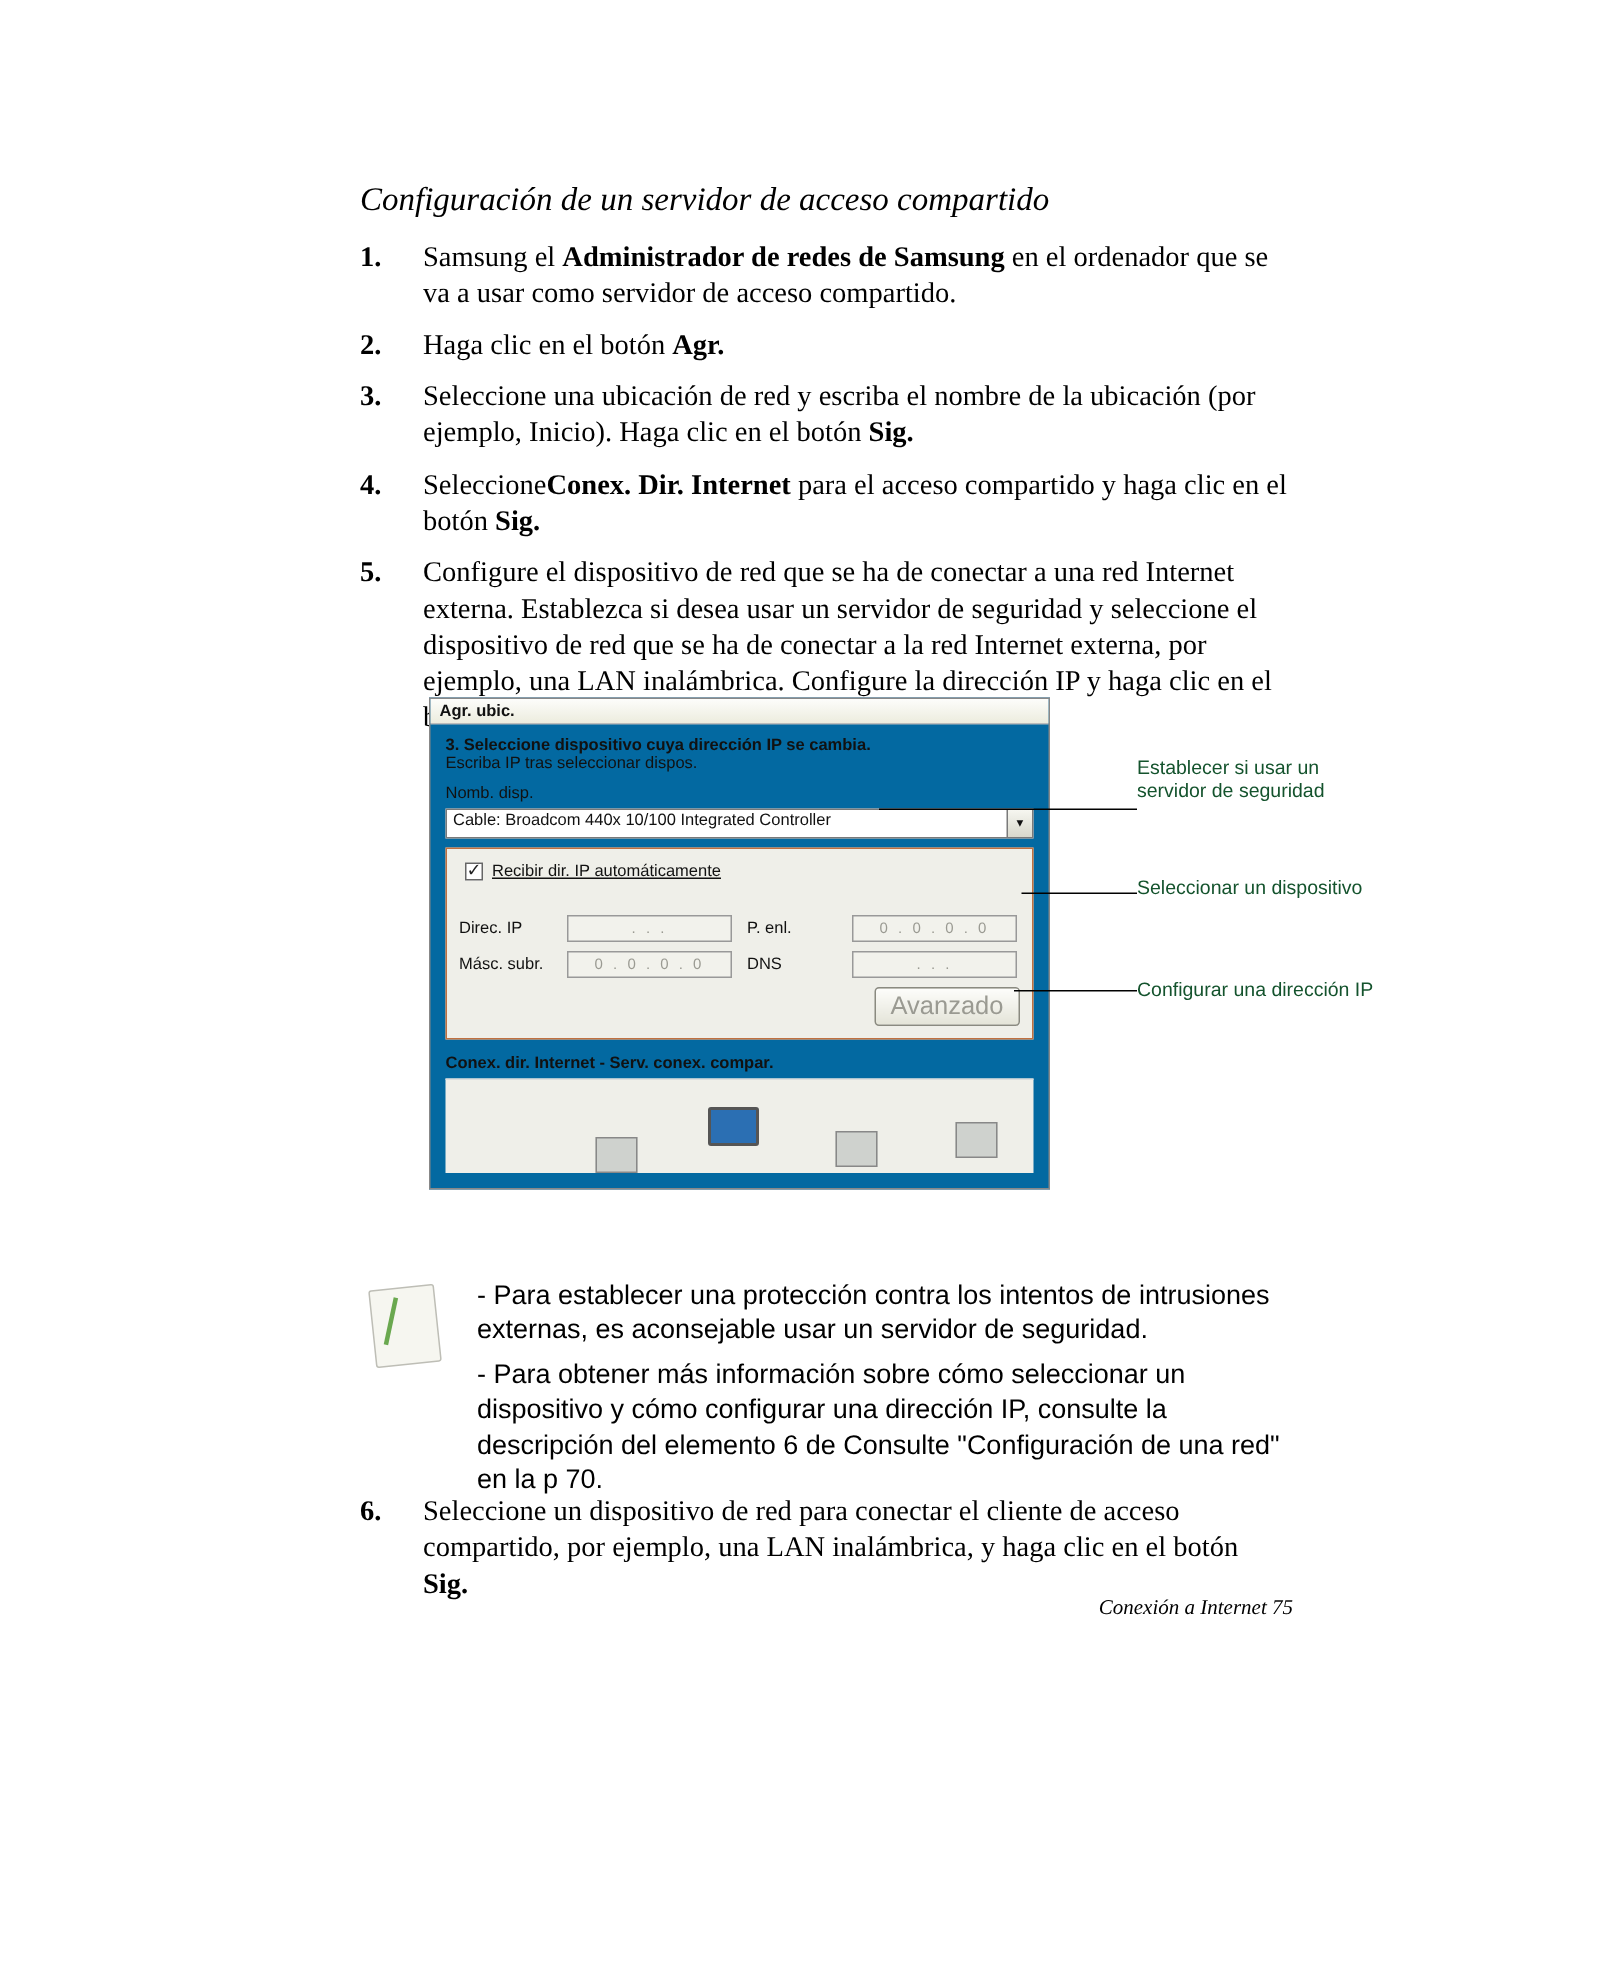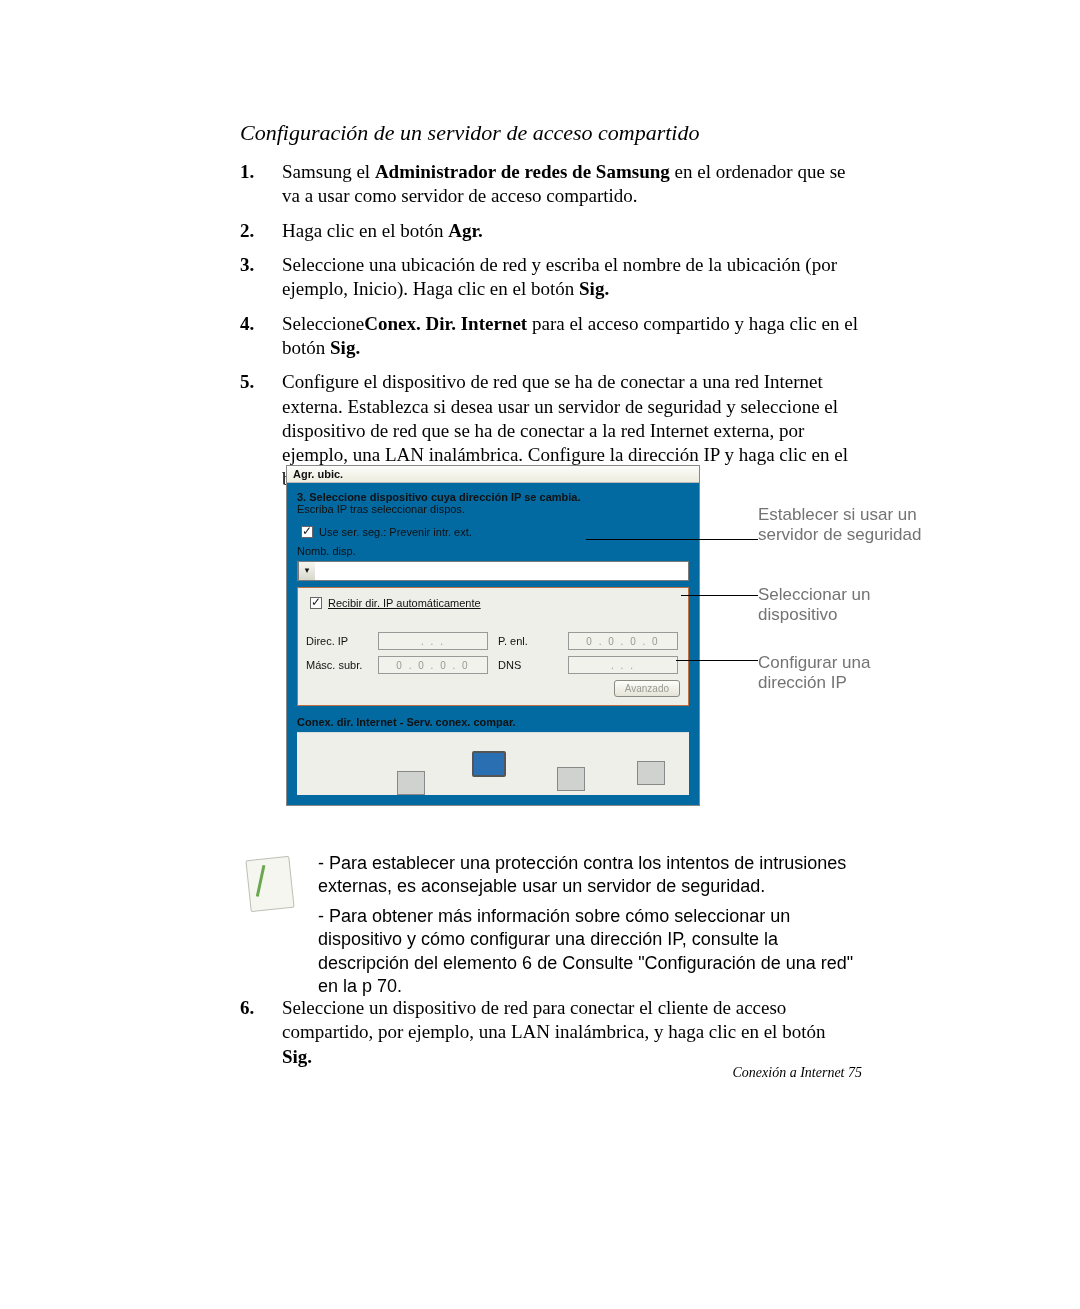--- a/index.html
+++ b/index.html
@@ -21,30 +21,30 @@
 .cb{appearance:none;width:12px;height:12px;border:1px solid #666;background:#fff;margin-right:6px;position:relative}
 .cb:checked::after{content:"✓";position:absolute;left:0;top:-3px;font-size:12px;color:#222}
 .lbl{font-size:11px}
 .select{display:flex;border:1px solid #7a7a7a;background:#fff;height:18px}
 .select-text{flex:1;padding:1px 4px;overflow:hidden}
 .select-btn{width:16px;border-left:1px solid #7a7a7a;background:linear-gradient(#f6f6f0,#d8d8cc);text-align:center;line-height:16px;font-size:9px}
 .ip-box{border:1px solid #c07040;padding:6px 8px 8px 8px;margin-top:6px;background:#efefe9}
 .ip-grid{display:grid;grid-template-columns:62px 110px 60px 110px;column-gap:10px;row-gap:6px;align-items:center;margin-top:20px}
 .ip-field{border:1px solid #999;background:#fff;height:16px;font-size:10px;color:#9a9a92;display:flex;align-items:center;justify-content:center;letter-spacing:2px}
 .ip-field.disabled{background:#f2f2ec}
-.btn{border:1px solid #8a8a80;background:linear-gradient(#fdfdfb,#e4e4d8);border-radius:3px;padding:2px 10px;font-size:10px}
+.btn{border:1px solid #8a8a80;background:linear-gradient(#fdfdfb,#e4e4d8);border-radius:3px;padding:2px 10px;font-size:17px}
 .btn.dis{color:#9a9a92}
 .adv-row{text-align:right;margin-top:6px}
 .subhead{font-weight:bold;font-size:11px;margin-top:10px}
 .illus{height:62px;background:#efefe9;margin-top:4px;border-top:1px solid #ddd;position:relative}
 .pc{position:absolute;width:26px;height:22px;background:#cfd2ce;border:1px solid #888}
 .mon{position:absolute;width:30px;height:22px;background:#2b6fb3;border:2px solid #555;border-radius:2px}
 .footer-btns{background:linear-gradient(#fdfdfb,#e9e9df);border-top:1px solid #ccc;padding:6px;text-align:right}
 .callouts{position:absolute;left:420px;top:0}
-.callout{position:absolute;font-family:Arial,Helvetica,sans-serif;font-size:17px;color:#737373;width:170px;line-height:1.15}
+.callout{position:absolute;font-family:Arial,Helvetica,sans-serif;font-size:13px;color:#14532d;width:170px;line-height:1.15}
 .call-line{position:absolute;border-top:1px solid #000;height:0}
 .note-block{position:absolute;left:240px;top:852px;width:610px;display:flex}
 .note-icon{width:70px;flex:0 0 70px}
 .note-icon-inner{width:42px;height:50px;border:1px solid #bebeb6;border-radius:2px;background:#f6f6f0;position:relative;transform:rotate(-6deg);margin-top:6px}
 .note-icon-inner::before{content:"";position:absolute;left:10px;top:8px;width:20px;height:32px;border-left:3px solid #6aa84f;transform:rotate(18deg)}
 .note-text{flex:1;font-family:Arial,Helvetica,sans-serif;font-size:18px;line-height:1.3}
 .step6{position:absolute;left:232px;top:996px;width:620px;font-size:19px;line-height:1.28}
 .step6 .row6{display:flex}
 .page-footer{position:absolute;right:210px;top:1065px;font-style:italic;font-size:14px}
 .u{text-decoration:underline}
@@ -89,30 +89,27 @@
   </ol>
 </div>
 
 <div class="shot-area">
   <div class="dialog">
     <div class="titlebar">Agr. ubic.</div>
     <div class="panel">
       <div class="instr1">3. Seleccione dispositivo cuya dirección IP se cambia.</div>
       <div class="instr2">Escriba IP tras seleccionar dispos.</div>
 
-      <div class="row">
-        <input type="checkbox" class="cb" checked="" style="">
-        <span class="lbl">Use ser. seg.: Prevenir intr. ext.</span>
-      </div>
 
       <div class="row">
             <span class="lbl">Nomb. disp.</span>
           </div>
 
       <div class="select">
+        <div class="select-text">Cable: Broadcom 440x 10/100 Integrated Controller</div>
         <div class="select-btn">▾</div>
       </div>
 
       <div class="ip-box">
         <div class="row" style="margin:0">
           <input type="checkbox" class="cb" checked="" style="">
           <span class="lbl u">Recibir dir. IP automáticamente</span>
         </div>
         <div class="ip-grid">
           <span class="lbl">Direc. IP</span>

